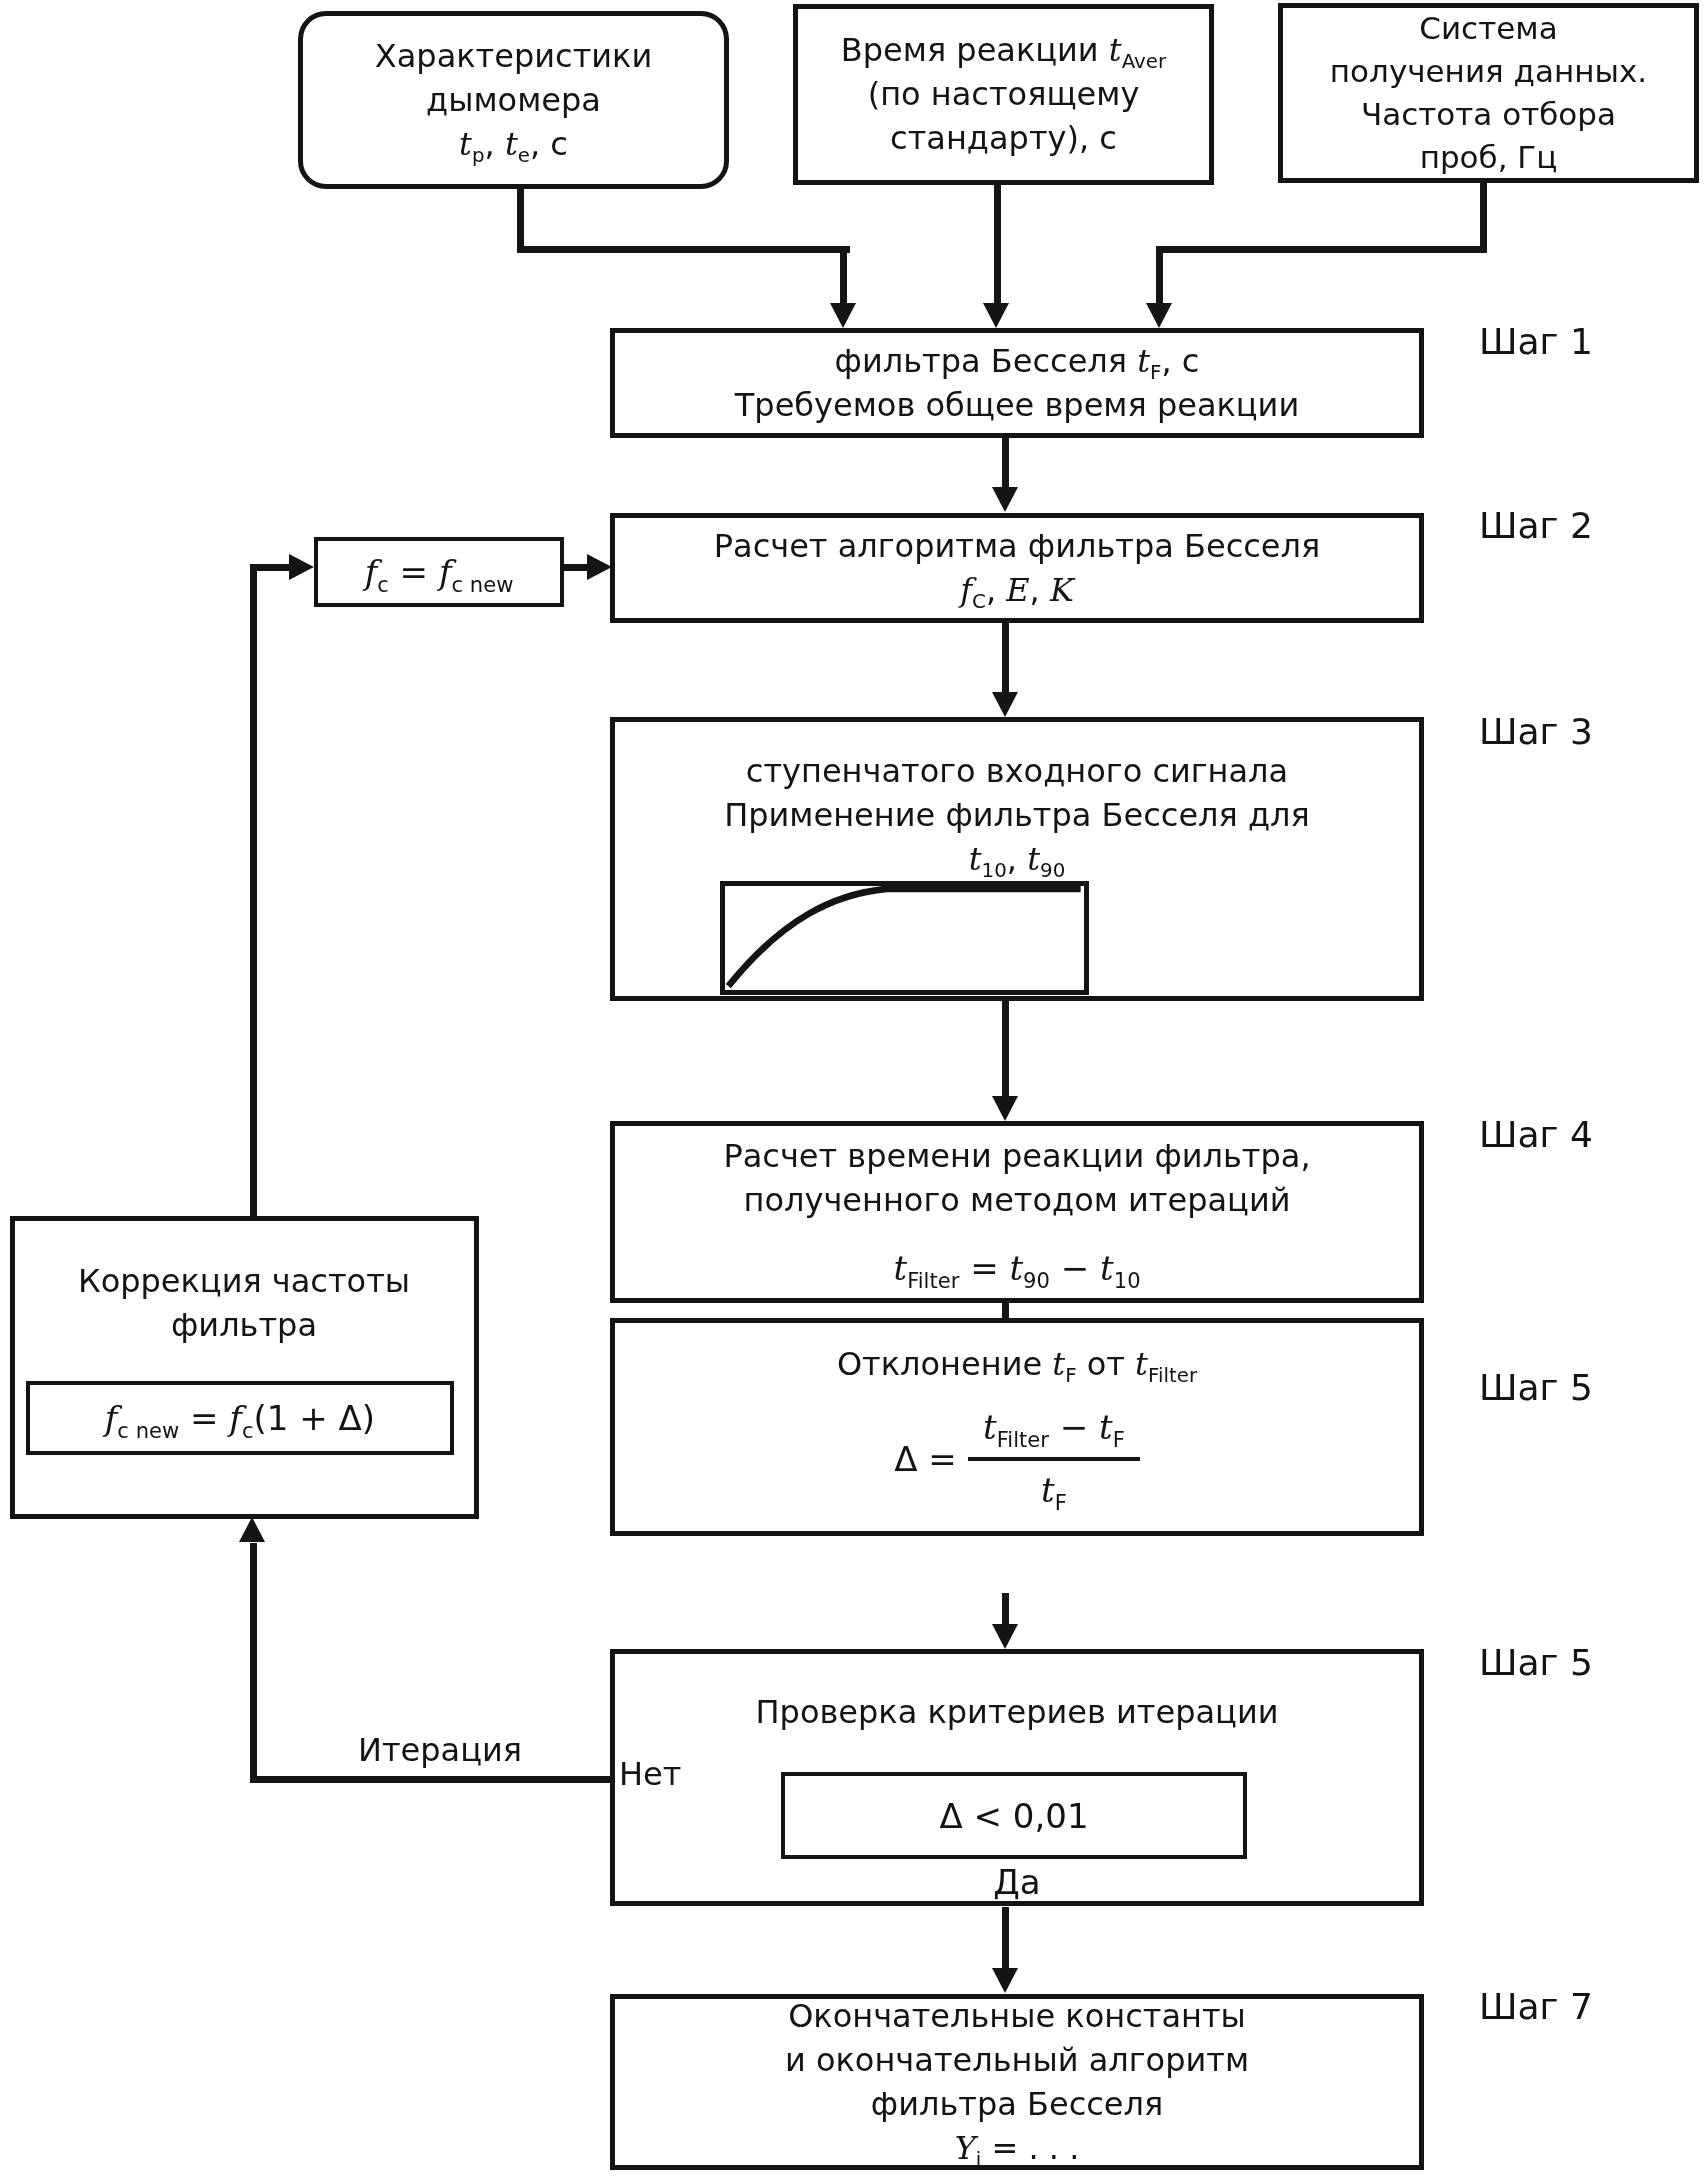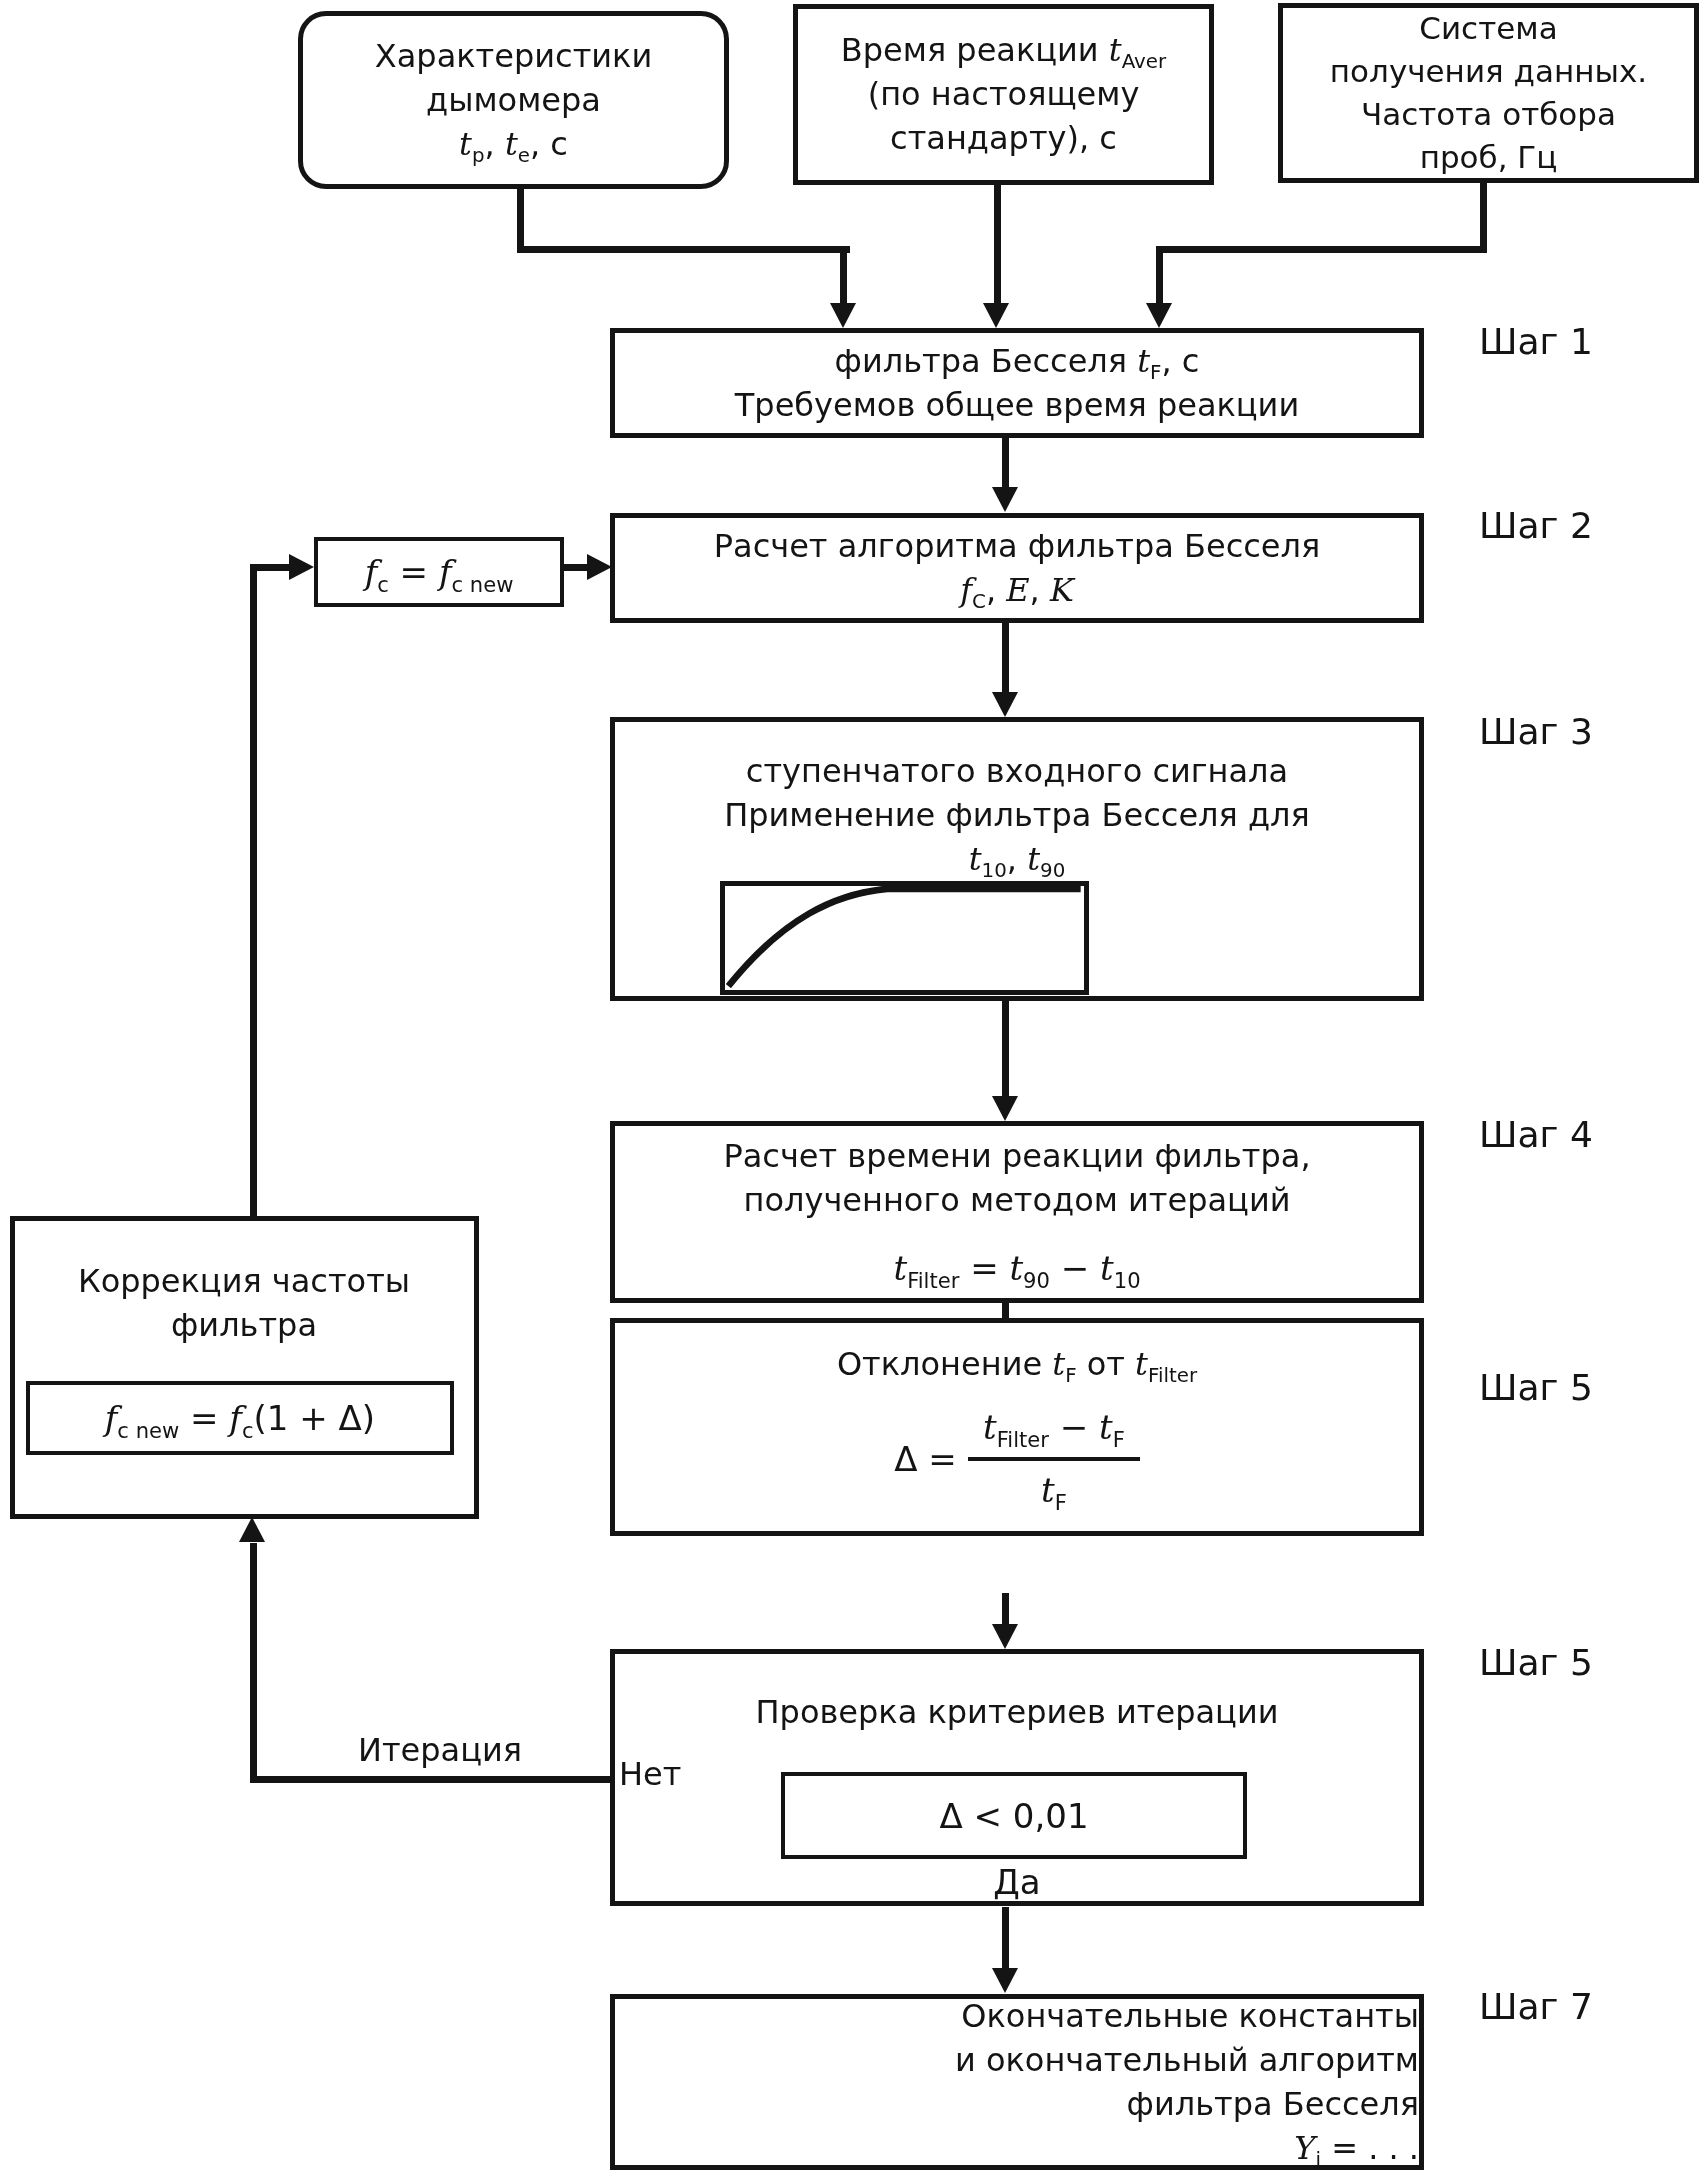--- a/index.html
+++ b/index.html
@@ -158,21 +158,21 @@
   <div class="hline" style="left:250px;top:1776px;width:364px;height:6.6px;"></div>
   <span class="floatlabel" style="left:358px;top:1732px;">Итерация</span>
   <div class="vline" style="left:250px;top:1543px;width:6.6px;height:240px;"></div>
   <div class="arrow-up" style="left:239px;top:1517px;"></div>
   <div class="vline" style="left:250px;top:567px;width:6.6px;height:649px;"></div>
   <div class="hline" style="left:250px;top:564px;width:42px;height:6.6px;"></div>
   <div class="arrow-right" style="left:289px;top:554px;"></div>
   <div class="hline" style="left:564px;top:564px;width:24.6px;height:6.6px;"></div>
   <div class="arrow-right" style="left:587px;top:554px;"></div>
 
-  <div class="box" style="left:610px;top:1994px;width:814px;height:176px;line-height:44px;align-items:flex-end;">
+  <div class="box" style="left:610px;top:1994px;width:814px;height:176px;line-height:44px;">
     <span class="line">Окончательные константы</span>
     <span class="line">и окончательный алгоритм</span>
     <span class="line">фильтра Бесселя</span>
     <span class="line"><i>Y</i><sub>i</sub> = . . .</span>
   </div>
   <span class="steplabel" style="top:1987px;">Шаг 7</span>
 
 </div>
 
 

